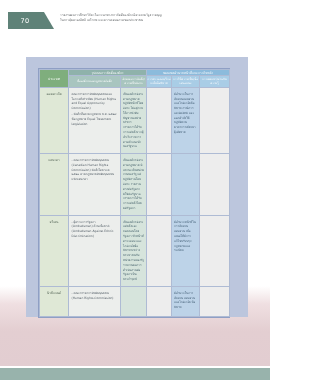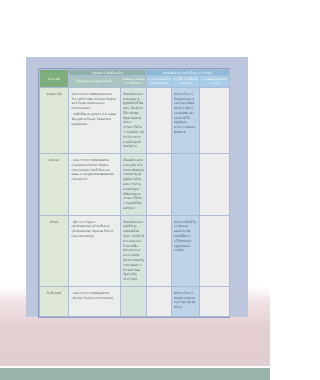--- a/index.html
+++ b/index.html
@@ -106,20 +106,28 @@
   .r-last .bcol0,.r-last .bcol1,.r-last .bcol2,
   .r-last .bcol3,.r-last .bcol4,.r-last .bcol5{padding-bottom:6px;}
 </style>
 </head>
 <body>
 
 <div id="page">
 
   <div id="pinkwash"></div>
 
+  <div id="runhead">
+    <div id="pagetab"></div>
+    <div id="pagenum">70</div>
+    <div id="headtext">
+      <div>รายงานผลการศึกษาวิจัย เรื่อง แนวทางการจัดตั้งองค์กรอิสระตามรัฐธรรมนูญ</div>
+      <div>ในการคุ้มครองสิทธิ เสรีภาพ และความเสมอภาคของประชาชน</div>
+    </div>
+  </div>
 
   <div id="frame">
     <div id="tablewrap">
       <table>
         <colgroup>
           <col class="c0">
             <col class="c1">
             <col class="c2">
           <col class="c3">
             <col class="c4">

